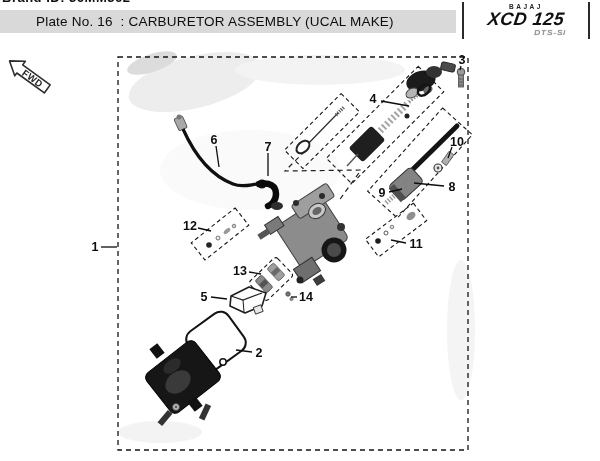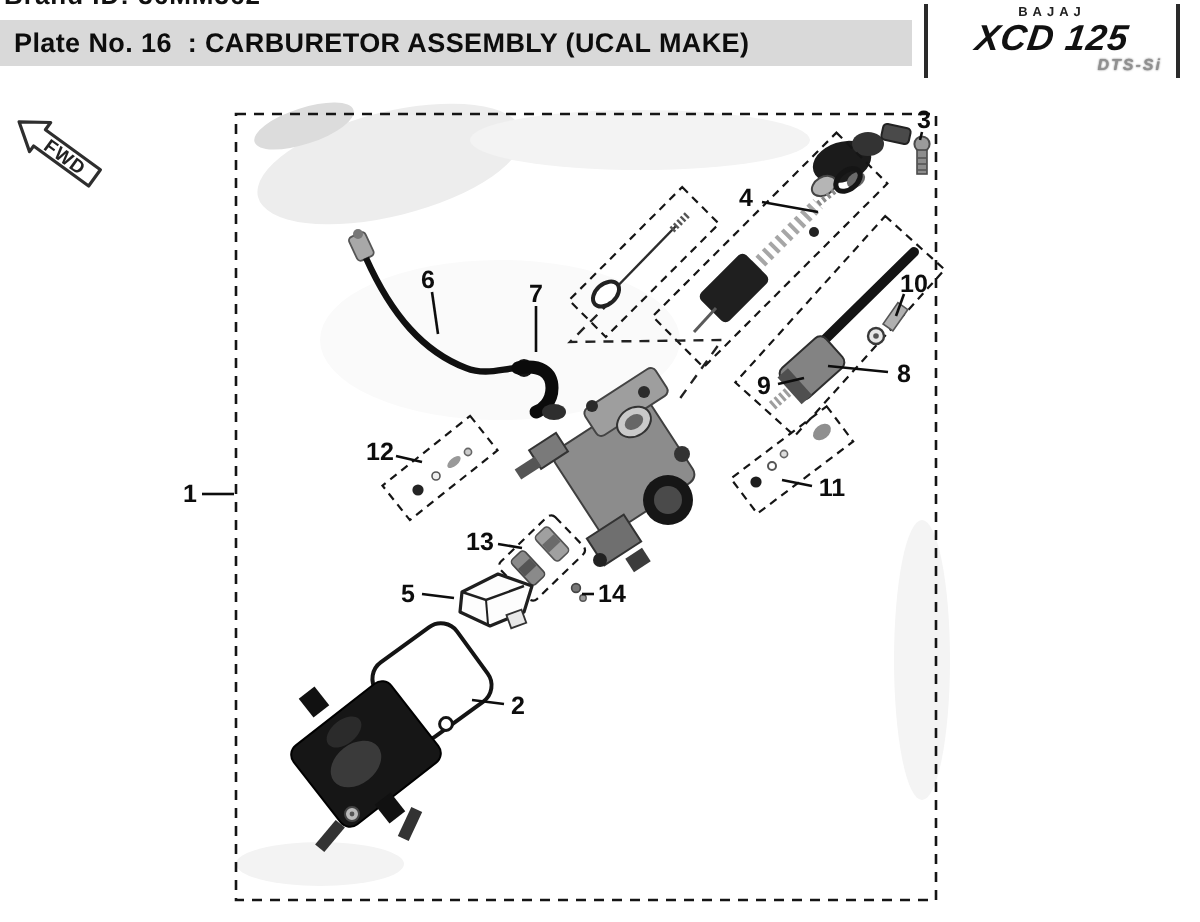--- a/index.html
+++ b/index.html
@@ -15,39 +15,39 @@
   .clipped-header span{
     display:block;margin-top:-10px;font-size:13px;font-weight:bold;color:#111;
     letter-spacing:0.5px;white-space:pre;
   }
   .title-bar{
     position:absolute;left:0;top:10px;width:456px;height:23px;
     background:#d9d9d9;
     display:flex;align-items:center;
   }
   .title-bar span{
-    font-size:13.5px;font-weight:bold;color:#0d0d0d;white-space:pre;
-    padding-left:7px;letter-spacing:0.2px;
+    font-size:13.5px;font-weight:normal;color:#0d0d0d;white-space:pre;
+    padding-left:7px;letter-spacing:0.2px;margin-left:29px;
   }
   .logo{
     position:absolute;left:462px;top:2px;width:124px;height:37px;
     border-left:2px solid #2a2a2a;border-right:2px solid #2a2a2a;
   }
   .logo .brand{
     position:absolute;top:1px;left:0;width:100%;text-align:center;
     font-size:6.5px;font-weight:bold;letter-spacing:2.5px;color:#222;
   }
   .logo .model{
     position:absolute;top:7px;left:0;width:100%;text-align:center;
     font-size:18px;font-weight:bold;font-style:italic;color:#111;
     letter-spacing:0.5px;transform:skewX(-8deg);
   }
   .logo .variant{
-    position:absolute;top:26px;right:7px;
-    font-size:8px;font-weight:bold;font-style:italic;color:#909090;
+    position:absolute;top:26px;right:22px;
+    font-size:8px;font-weight:normal;font-style:italic;color:#909090;
     letter-spacing:1px;text-shadow:0 0 1px #666;
   }
   svg{position:absolute;left:0;top:0;}
   text.callout{font-family:"Liberation Sans",sans-serif;font-size:12.5px;font-weight:bold;fill:#0d0d0d;}
   text.fwd{font-family:"Liberation Sans",sans-serif;font-size:9.5px;font-weight:bold;fill:#222;letter-spacing:0.5px;}
 </style>
 </head>
 <body>
 
 <div class="clipped-header">

